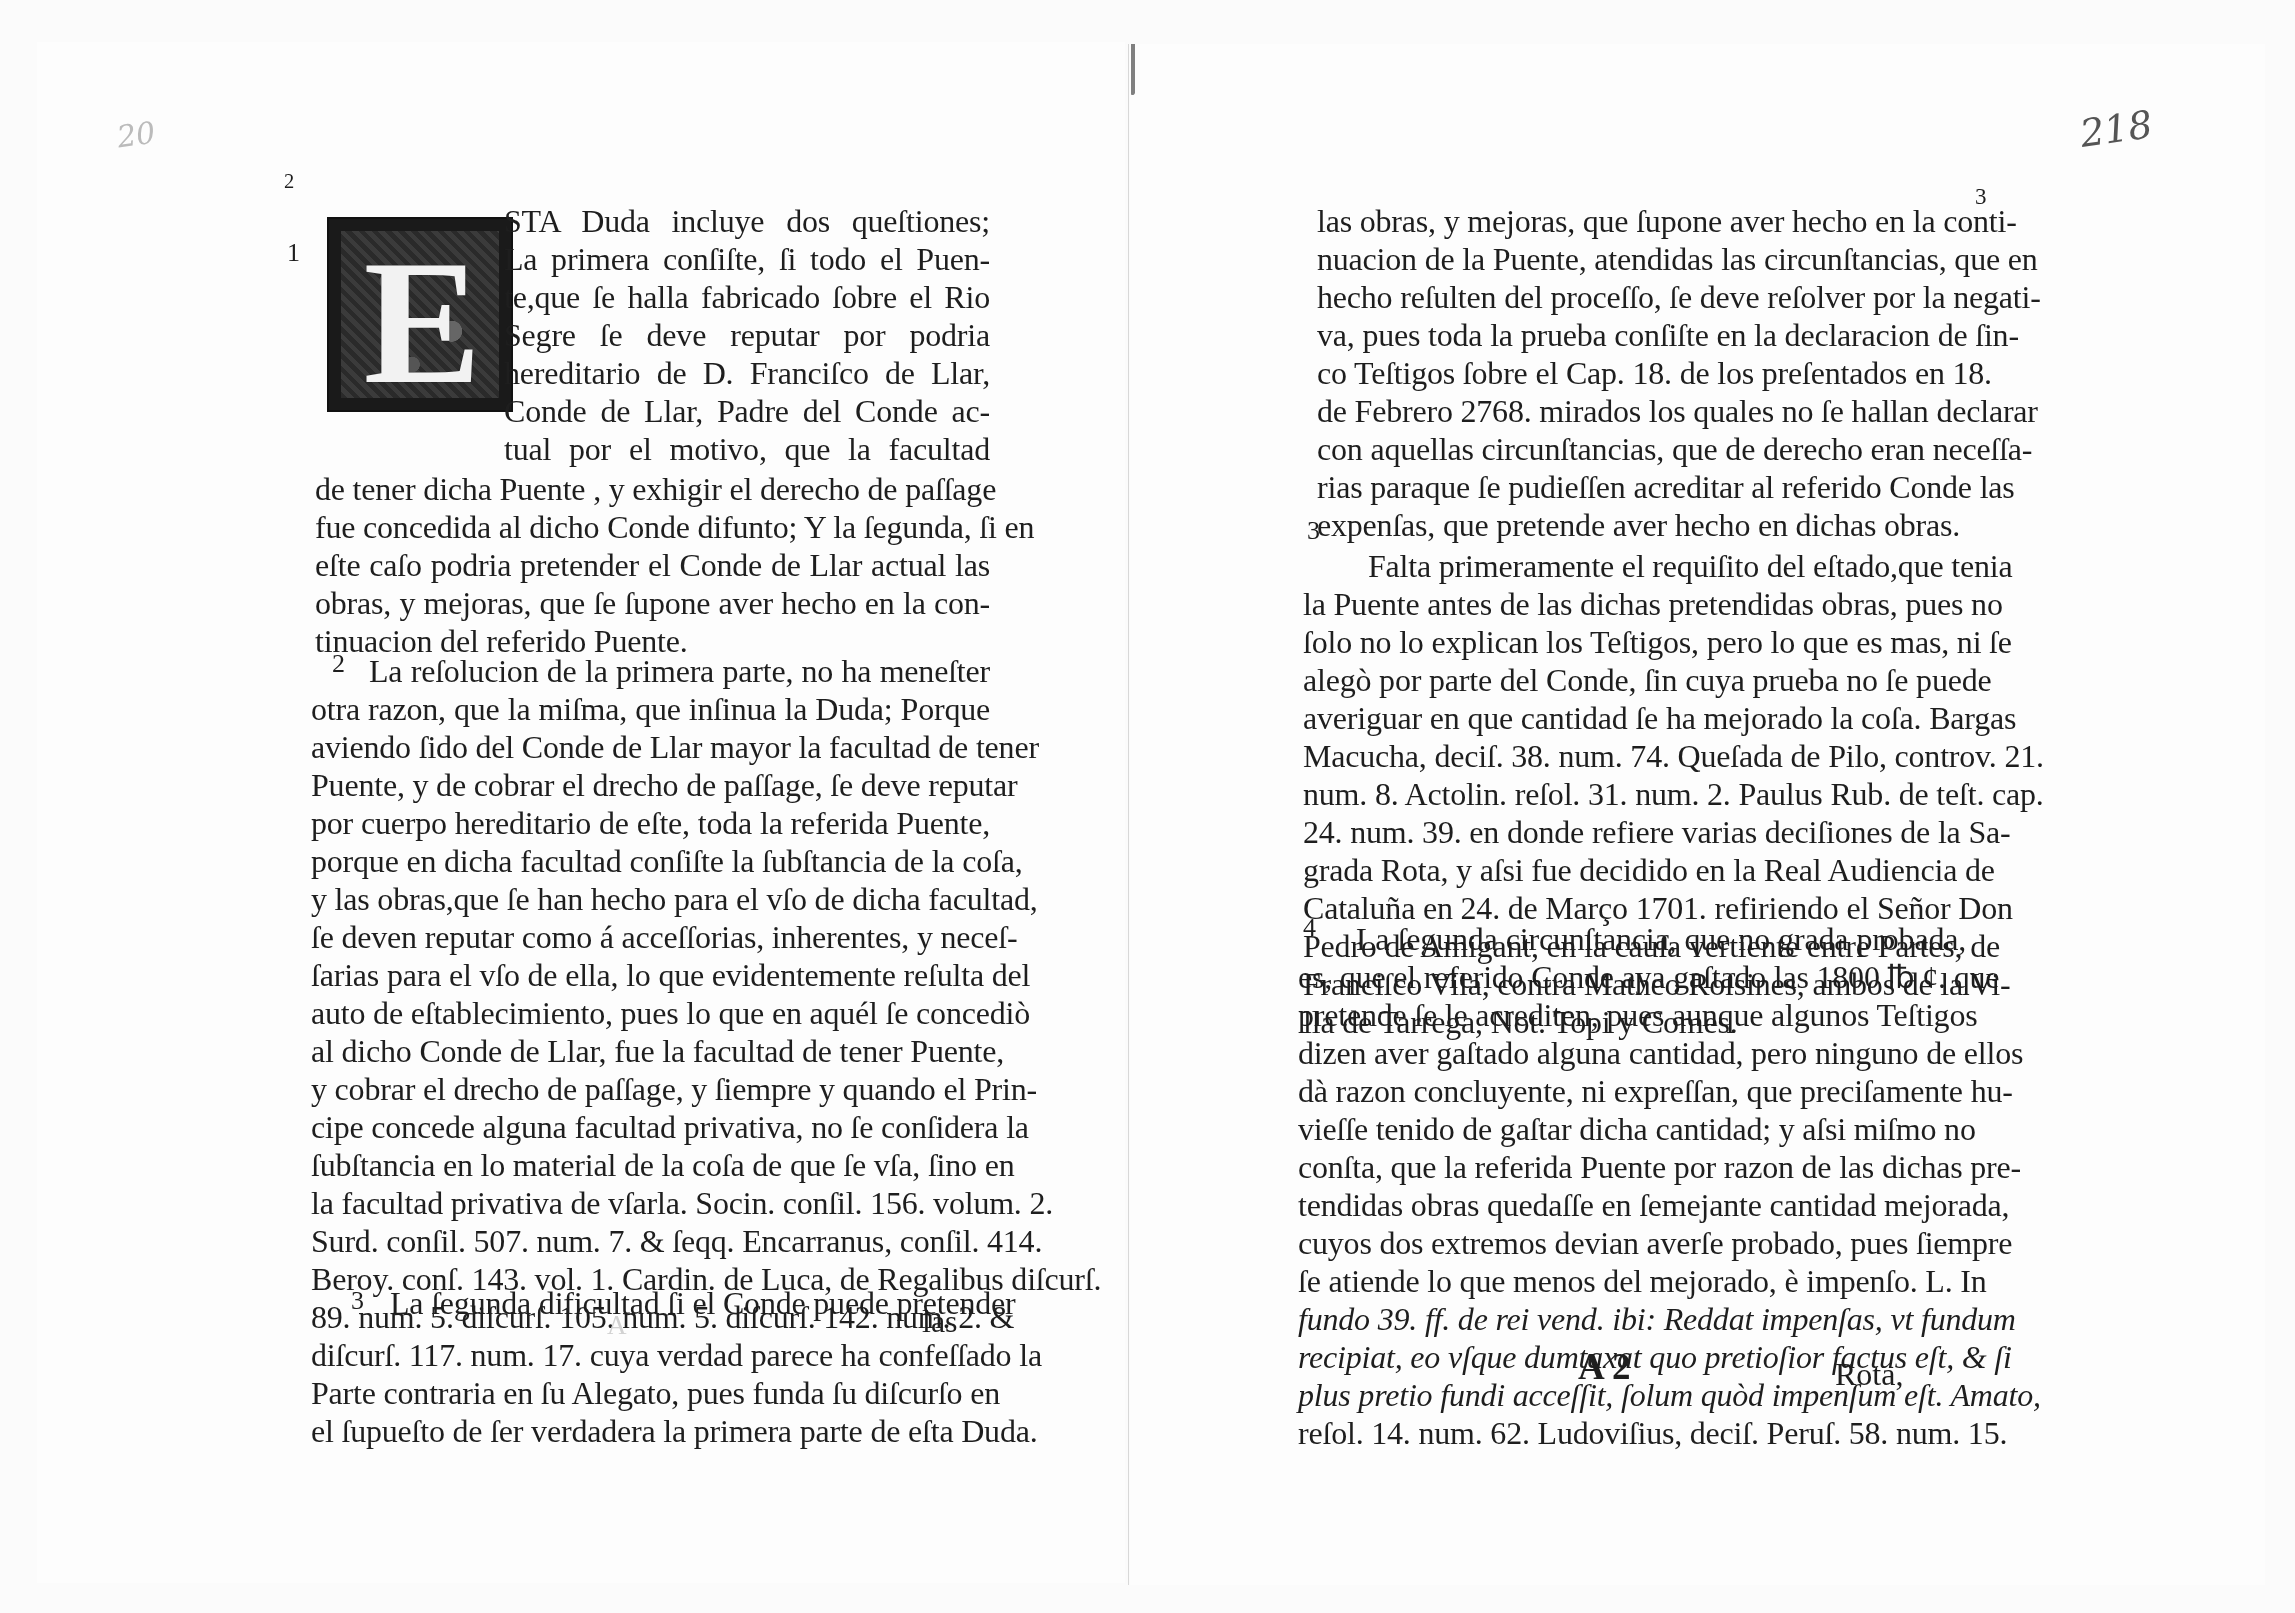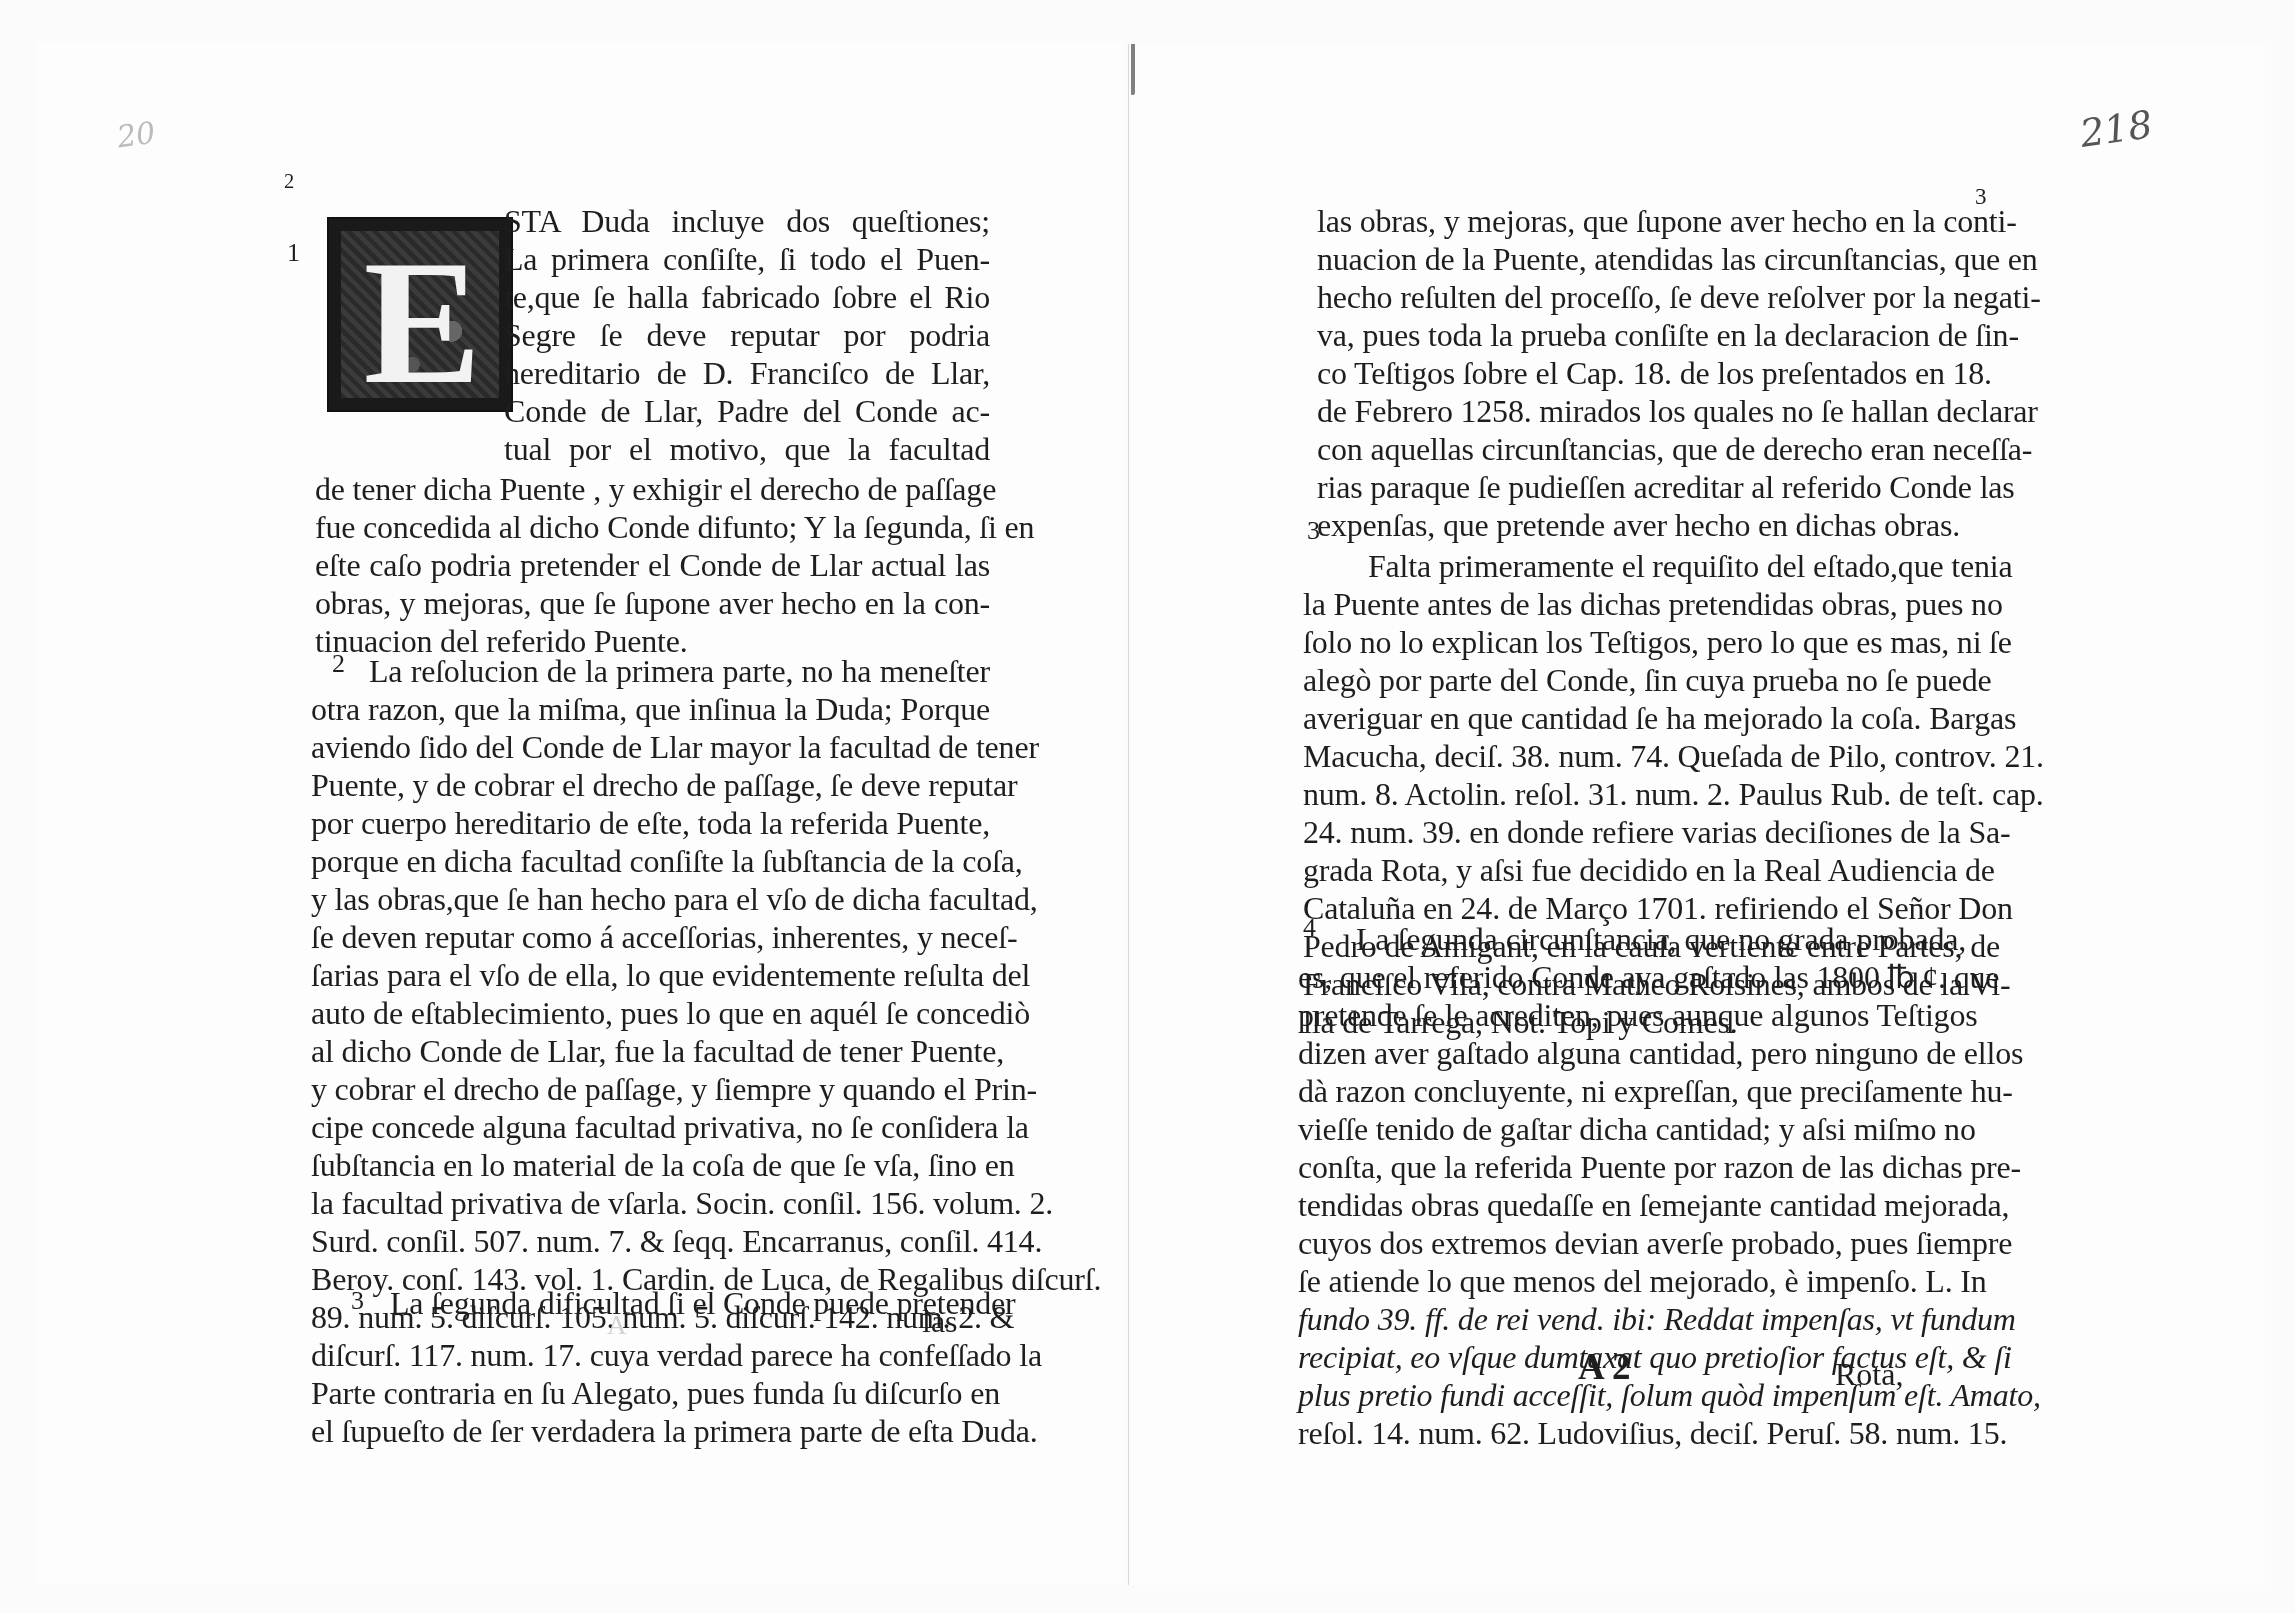--- a/index.html
+++ b/index.html
@@ -115,21 +115,21 @@
 
 <div class="hand" style="left:2080px; top:107px;">218</div>
 <div class="folio" style="left:1975px; top:184px; font-size:23px;">3</div>
 
 <div class="text-block right-text" style="top:189px;">
   <span class="line">las obras, y mejoras, que ſupone aver hecho en la conti-</span>
   <span class="line">nuacion de la Puente, atendidas las circunſtancias, que en</span>
   <span class="line">hecho reſulten del proceſſo, ſe deve reſolver por la negati-</span>
   <span class="line">va, pues toda la prueba conſiſte en la declaracion de ſin-</span>
   <span class="line">co Teſtigos ſobre el Cap. 18. de los preſentados en 18.</span>
-  <span class="line">de Febrero 1258. mirados los quales no ſe hallan declarar</span>
+  <span class="line">de Febrero 2768. mirados los quales no ſe hallan declarar</span>
   <span class="line">con aquellas circunſtancias, que de derecho eran neceſſa-</span>
   <span class="line">rias paraque ſe pudieſſen acreditar al referido Conde las</span>
   <span class="line last">expenſas, que pretende aver hecho en dichas obras.</span>
 </div>
 
 <div class="para-num" style="left:1307px; top:516px;">3</div>
 <div class="text-block" style="left:1303px; top:534px; width:672px;">
   <span class="line" style="padding-left:65px;">Falta primeramente el requiſito del eſtado,que tenia</span>
   <span class="line">la Puente antes de las dichas pretendidas obras, pues no</span>
   <span class="line">ſolo no lo explican los Teſtigos, pero lo que es mas, ni ſe</span>

